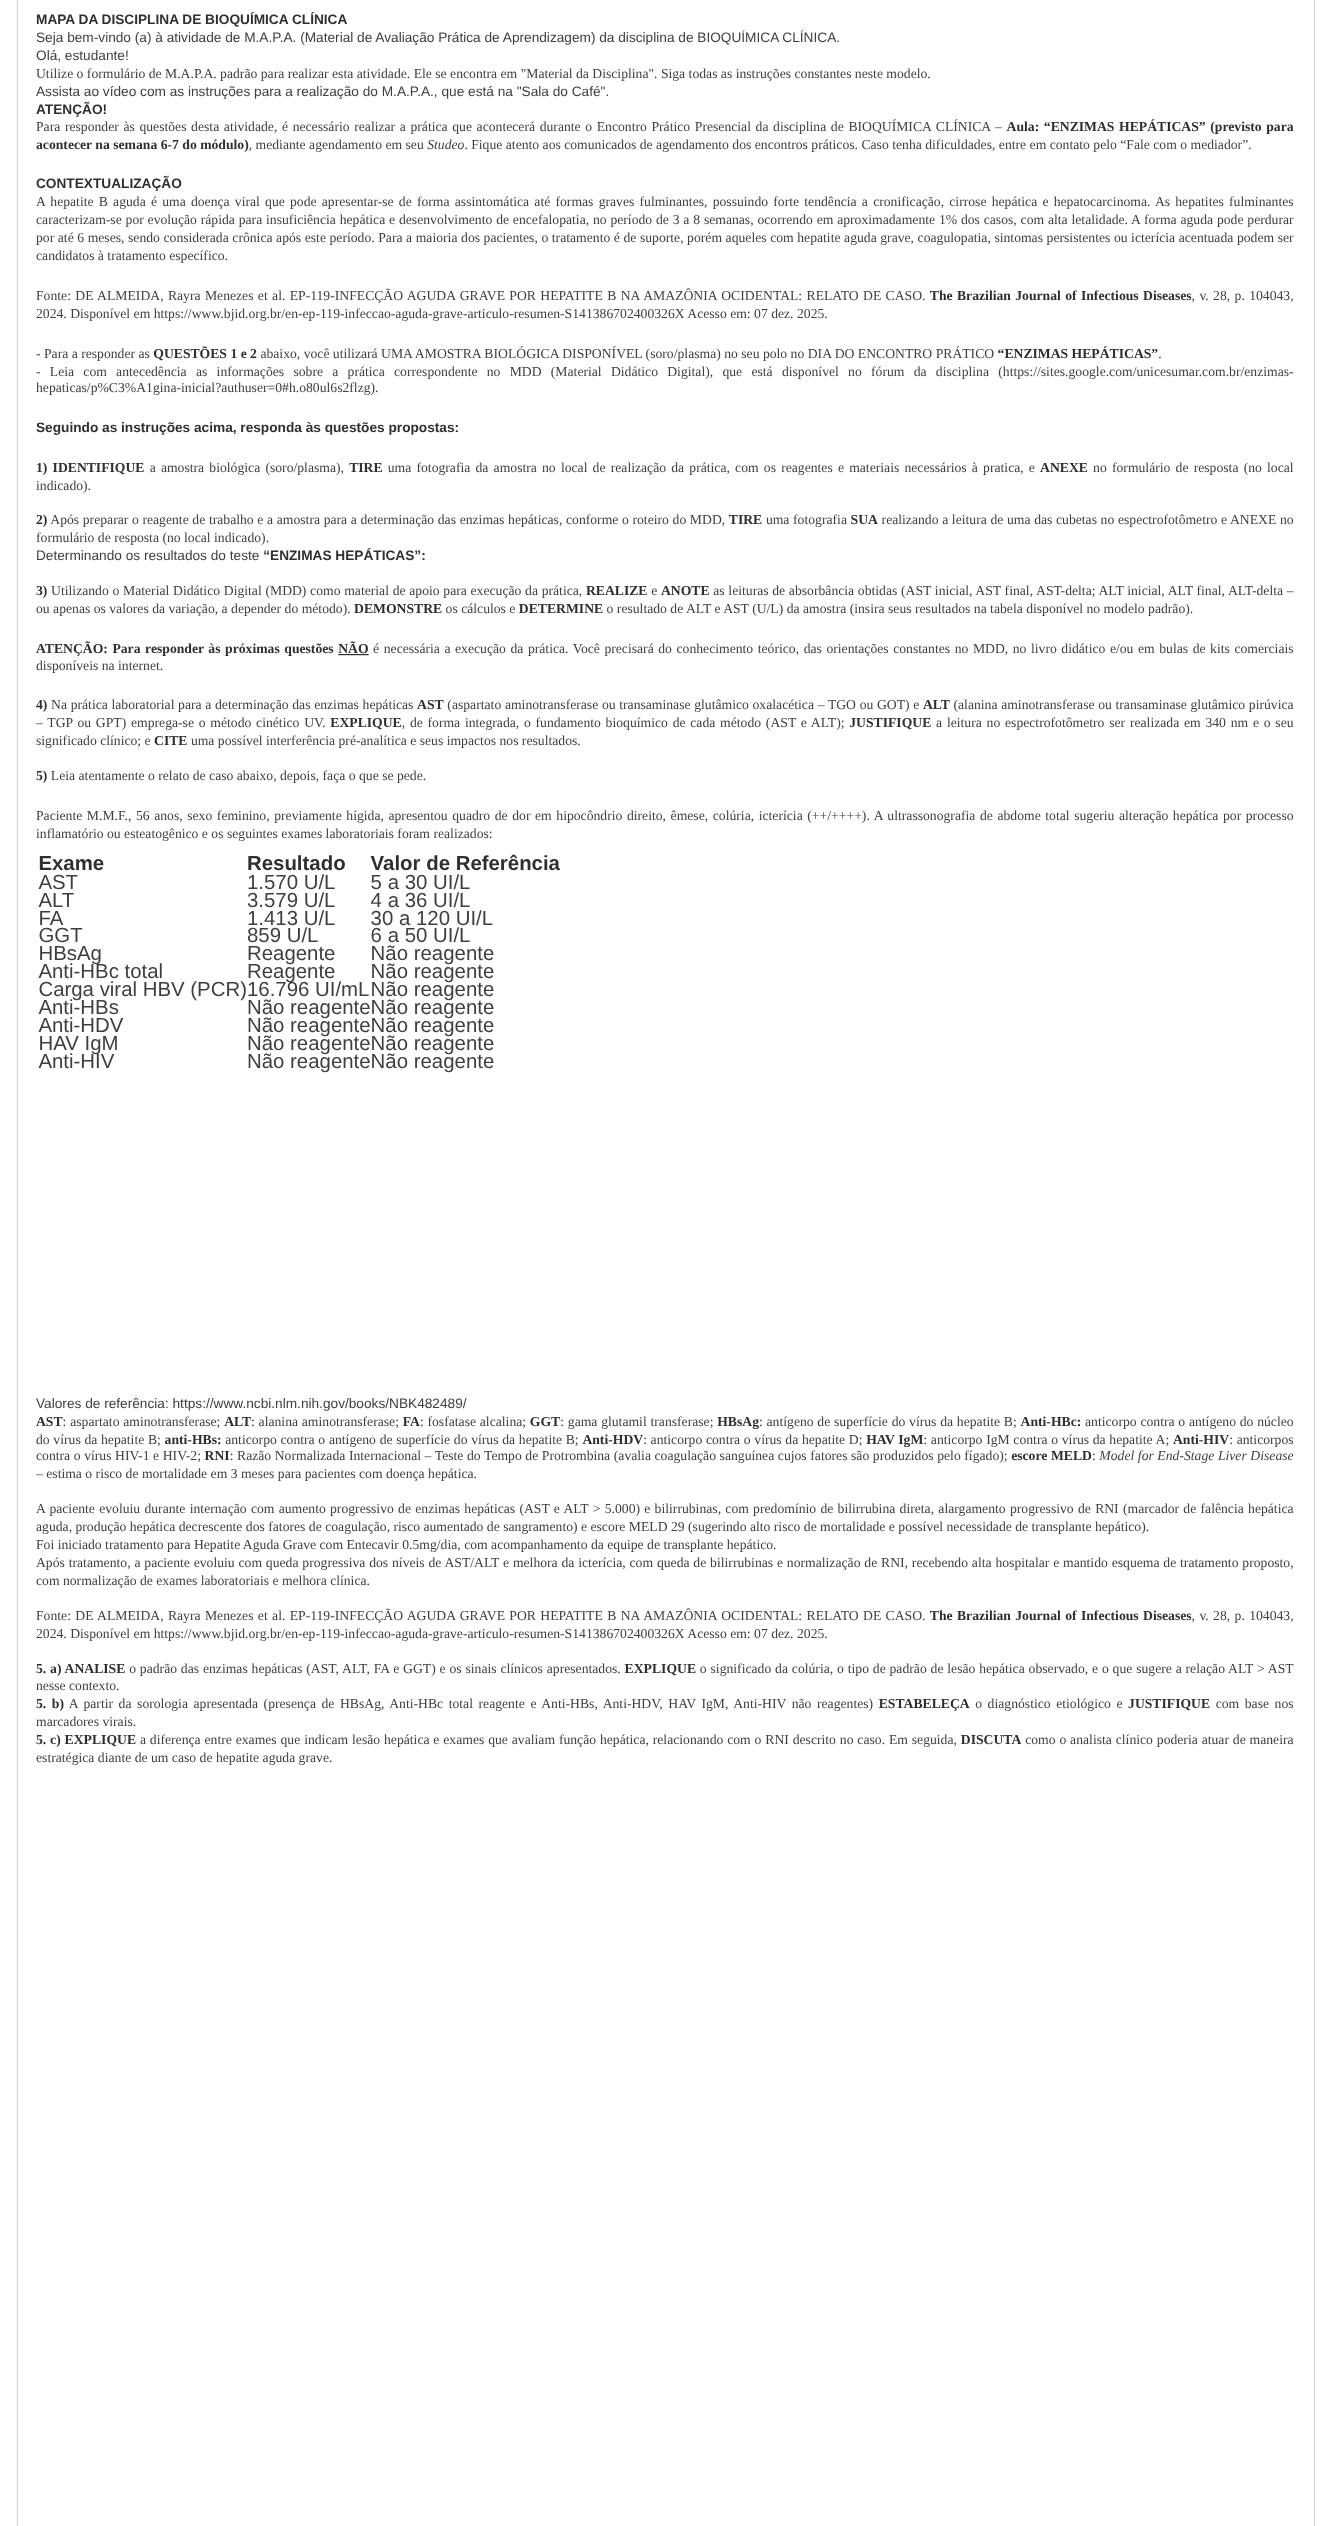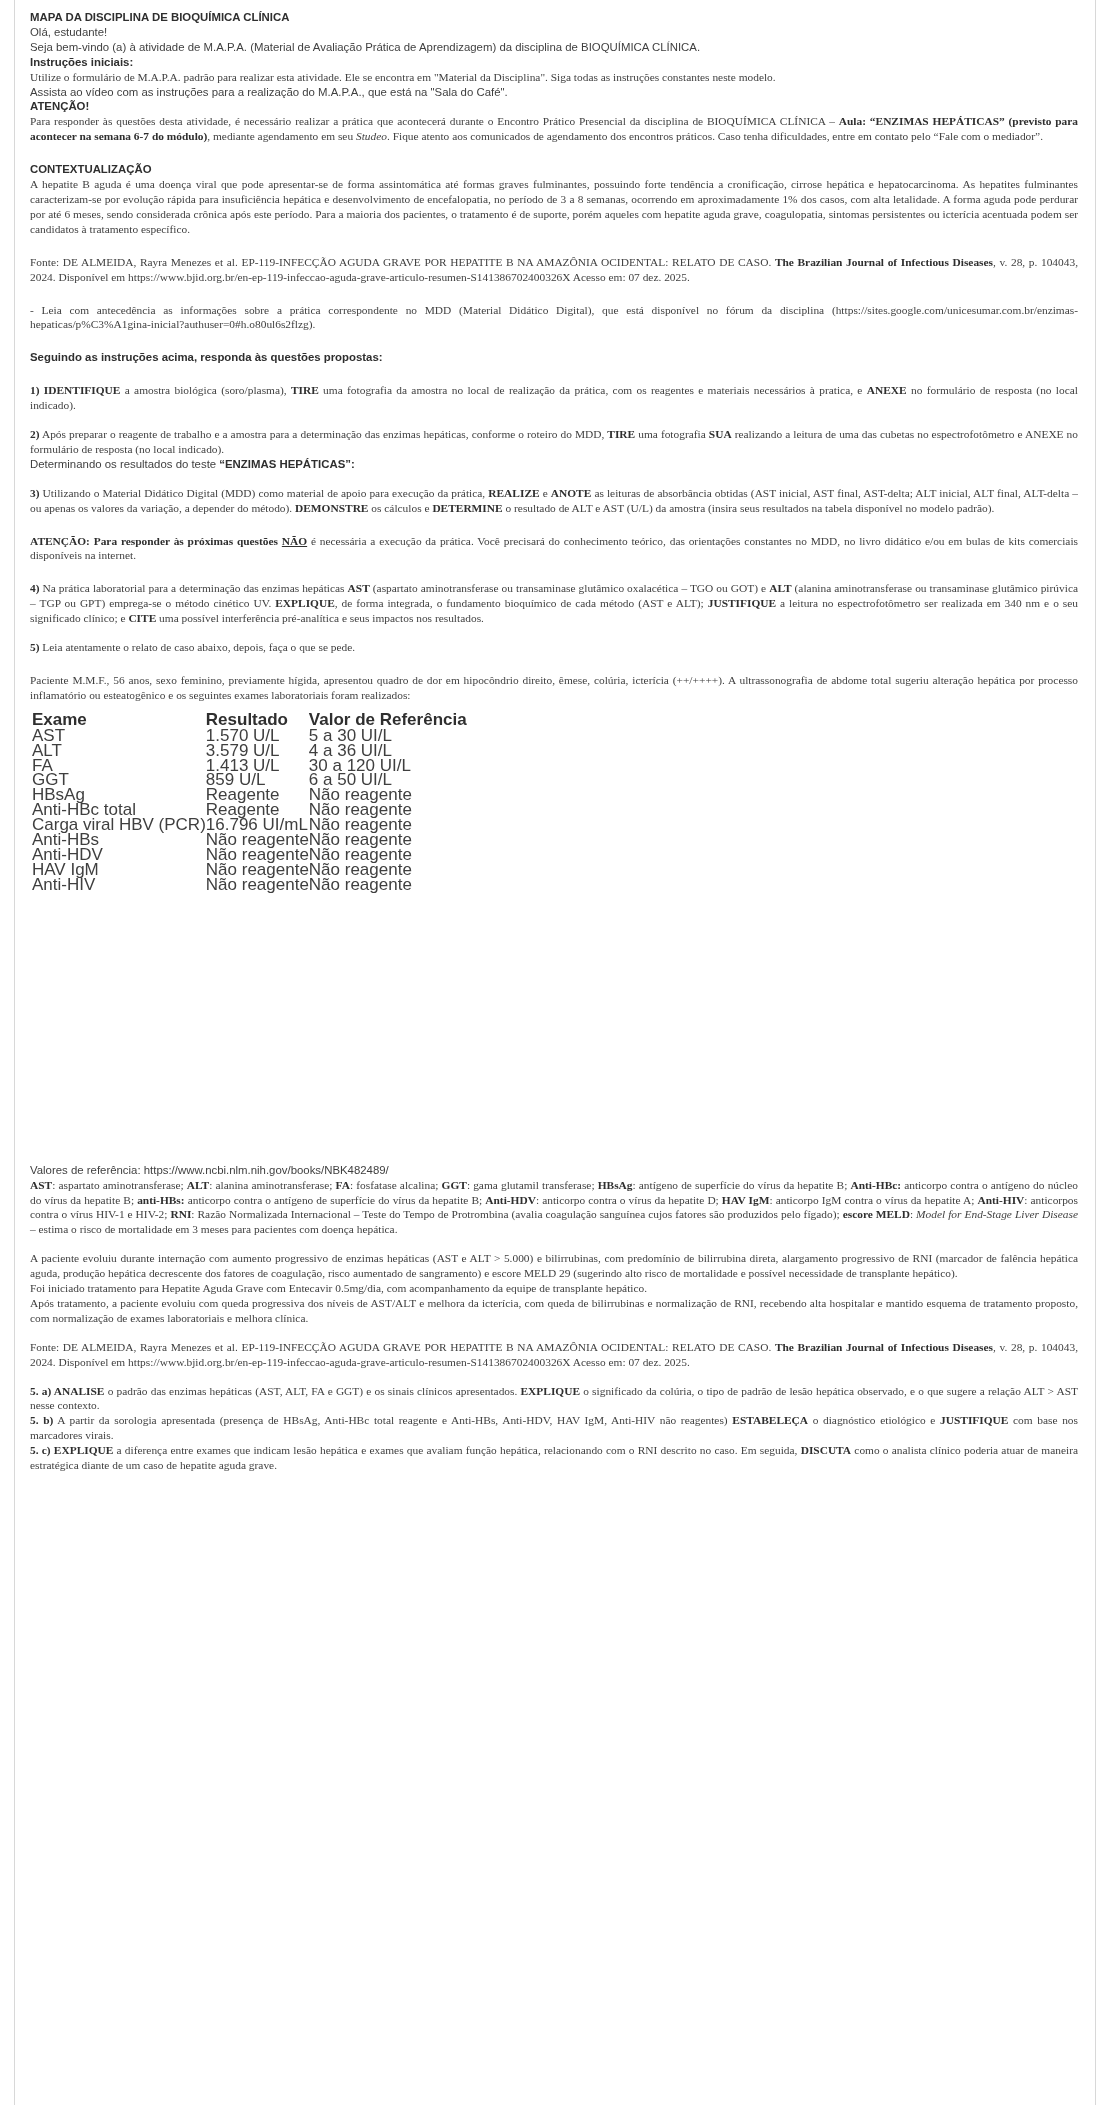--- a/index.html
+++ b/index.html
@@ -84,39 +84,39 @@
   .tbl-wrap { padding-left: 2px; }
 
   .bigblank { height: 270px; }
 </style>
 </head>
 <body>
 
 <div class="page">
 
   <div class="head">MAPA DA DISCIPLINA DE BIOQUÍMICA CLÍNICA</div>
+  <div class="para left">Seja bem-vindo (a) à atividade de M.A.P.A. (Material de Avaliação Prática de Aprendizagem) da disciplina de BIOQUÍMICA CLÍNICA.</div>
   <div class="para left">Olá, estudante!</div>
-  <div class="para left">Seja bem-vindo (a) à atividade de M.A.P.A. (Material de Avaliação Prática de Aprendizagem) da disciplina de BIOQUÍMICA CLÍNICA.</div>
-  <div class="head">Instruções iniciais:</div>
   <div class="para just">Utilize o formulário de M.A.P.A. padrão para realizar esta atividade. Ele se encontra em "Material da Disciplina". Siga todas as instruções constantes neste modelo.</div>
   <div class="para left">Assista ao vídeo com as instruções para a realização do M.A.P.A., que está na "Sala do Café".</div>
   <div class="head">ATENÇÃO!</div>
   <div class="para just"><span>Para responder às questões desta atividade, é necessário realizar a prática que acontecerá durante o Encontro Prático Presencial da disciplina de BIOQUÍMICA CLÍNICA – </span><b>Aula: “ENZIMAS HEPÁTICAS” (previsto para acontecer na semana 6-7 do módulo)</b><span>, mediante agendamento em seu </span><i>Studeo</i><span>. Fique atento aos comunicados de agendamento dos encontros práticos. Caso tenha dificuldades, entre em contato pelo “Fale com o mediador”.</span></div>
 
   <div class="gap18"></div>
 
   <div class="head">CONTEXTUALIZAÇÃO</div>
   <div class="para just">A hepatite B aguda é uma doença viral que pode apresentar-se de forma assintomática até formas graves fulminantes, possuindo forte tendência a cronificação, cirrose hepática e hepatocarcinoma. As hepatites fulminantes caracterizam-se por evolução rápida para insuficiência hepática e desenvolvimento de encefalopatia, no período de 3 a 8 semanas, ocorrendo em aproximadamente 1% dos casos, com alta letalidade. A forma aguda pode perdurar por até 6 meses, sendo considerada crônica após este período. Para a maioria dos pacientes, o tratamento é de suporte, porém aqueles com hepatite aguda grave, coagulopatia, sintomas persistentes ou icterícia acentuada podem ser candidatos à tratamento específico.</div>
 
   <div class="gap18"></div>
 
   <div class="para just"><span>Fonte: DE ALMEIDA, Rayra Menezes et al. EP-119-INFECÇÃO AGUDA GRAVE POR HEPATITE B NA AMAZÔNIA OCIDENTAL: RELATO DE CASO. </span><b>The Brazilian Journal of Infectious Diseases</b><span>, v. 28, p. 104043, 2024. Disponível em https://www.bjid.org.br/en-ep-119-infeccao-aguda-grave-articulo-resumen-S141386702400326X Acesso em: 07 dez. 2025.</span></div>
 
   <div class="gap18"></div>
 
+  <div class="para just"><span>- Para a responder as </span><b>QUESTÕES 1 e 2</b><span> abaixo, você utilizará UMA AMOSTRA BIOLÓGICA DISPONÍVEL (soro/plasma) no seu polo no DIA DO ENCONTRO PRÁTICO </span><b>“ENZIMAS HEPÁTICAS”</b><span>.</span></div>
   <div class="para just">- Leia com antecedência as informações sobre a prática correspondente no MDD (Material Didático Digital), que está disponível no fórum da disciplina (https://sites.google.com/unicesumar.com.br/enzimas-hepaticas/p%C3%A1gina-inicial?authuser=0#h.o80ul6s2flzg).</div>
 
   <div class="gap18"></div>
 
   <div class="head">Seguindo as instruções acima, responda às questões propostas:</div>
 
   <div class="gap18"></div>
 
   <div class="para just"><b>1)</b><span> </span><b>IDENTIFIQUE</b><span> a amostra biológica (soro/plasma), </span><b>TIRE</b><span> uma fotografia da amostra no local de realização da prática, com os reagentes e materiais necessários à pratica, e </span><b>ANEXE</b><span> no formulário de resposta (no local indicado).</span></div>
 

